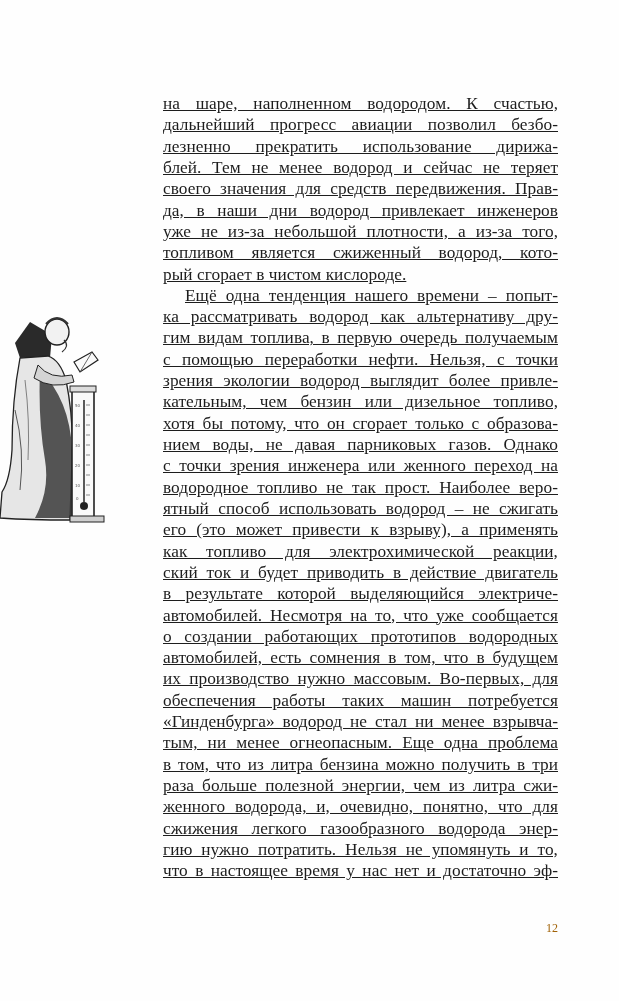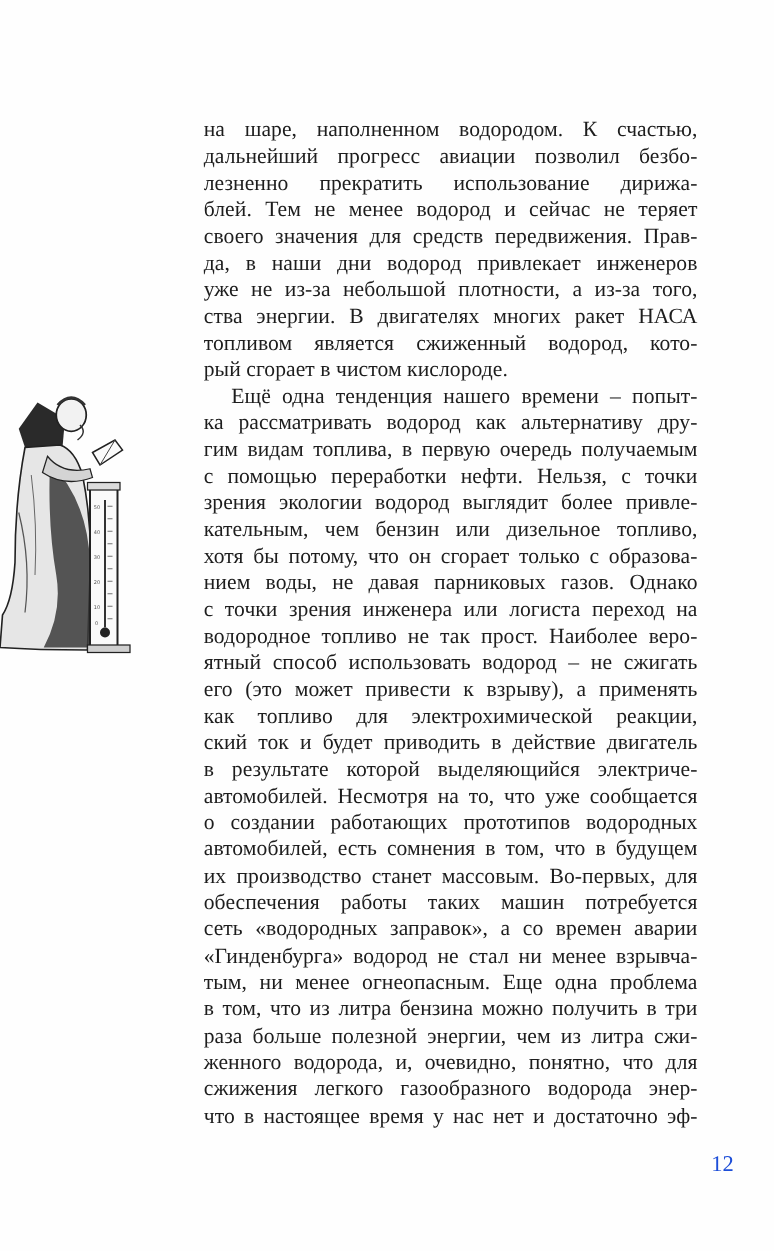--- a/index.html
+++ b/index.html
@@ -7,27 +7,27 @@
     width: 619px; height: 1001px; background: #fefefe; position: relative; overflow: hidden;
     font-family: "Liberation Serif", "DejaVu Serif", serif; color: #1d1d1d;
   }
   .page { position: absolute; left: 0; top: 0; width: 619px; height: 1001px; }
   .text-block {
     position: absolute; left: 163px; top: 93px; width: 395px;
     font-size: 17.3px; line-height: 21.32px; letter-spacing: 0.05px;
   }
   .line {
     display: block; white-space: nowrap; height: 21.32px;
-    text-align: justify; text-align-last: justify;
+    text-align: justify; text-align-last: justify; text-decoration: underline;
   }
   .line.last { text-align-last: left; }
   .line.indent { padding-left: 22px; }
   .page-number {
-    position: absolute; left: 539px; top: 921px; width: 48px; text-align: right;
-    font-size: 18px; color: #1d4ed8;
+    position: absolute; left: 510px; top: 921px; width: 48px; text-align: right;
+    font-size: 12px; color: #a16207;
   }
   .illustration { position: absolute; left: 0; top: 310px; width: 112px; height: 218px; }
 </style>
 </head>
 <body>
 
 <div class="page">
 
   <div class="illustration">
     <svg width="112" height="218" viewBox="0 0 112 218" xmlns="http://www.w3.org/2000/svg">
@@ -81,50 +81,49 @@
 
   <div class="text-block">
     <div>
       <span class="line">на шаре, наполненном водородом. К счастью,</span>
       <span class="line">дальнейший прогресс авиации позволил безбо-</span>
       <span class="line">лезненно прекратить использование дирижа-</span>
       <span class="line">блей. Тем не менее водород и сейчас не теряет</span>
       <span class="line">своего значения для средств передвижения. Прав-</span>
       <span class="line">да, в наши дни водород привлекает инженеров</span>
       <span class="line">уже не из-за небольшой плотности, а из-за того,</span>
-      <span class="line">ства энергии. В двигателях многих ракет НАСА</span>
       <span class="line">топливом является сжиженный водород, кото-</span>
       <span class="line last">рый сгорает в чистом кислороде.</span>
     </div>
     <div>
       <span class="line indent">Ещё одна тенденция нашего времени – попыт-</span>
       <span class="line">ка рассматривать водород как альтернативу дру-</span>
       <span class="line">гим видам топлива, в первую очередь получаемым</span>
       <span class="line">с помощью переработки нефти. Нельзя, с точки</span>
       <span class="line">зрения экологии водород выглядит более привле-</span>
       <span class="line">кательным, чем бензин или дизельное топливо,</span>
       <span class="line">хотя бы потому, что он сгорает только с образова-</span>
       <span class="line">нием воды, не давая парниковых газов. Однако</span>
-      <span class="line">с точки зрения инженера или логиста переход на</span>
+      <span class="line">с точки зрения инженера или женного переход на</span>
       <span class="line">водородное топливо не так прост. Наиболее веро-</span>
       <span class="line">ятный способ использовать водород – не сжигать</span>
       <span class="line">его (это может привести к взрыву), а применять</span>
       <span class="line">как топливо для электрохимической реакции,</span>
       <span class="line">ский ток и будет приводить в действие двигатель</span>
       <span class="line">в результате которой выделяющийся электриче-</span>
       <span class="line">автомобилей. Несмотря на то, что уже сообщается</span>
       <span class="line">о создании работающих прототипов водородных</span>
       <span class="line">автомобилей, есть сомнения в том, что в будущем</span>
-      <span class="line">их производство станет массовым. Во-первых, для</span>
+      <span class="line">их производство нужно массовым. Во-первых, для</span>
       <span class="line">обеспечения работы таких машин потребуется</span>
-      <span class="line">сеть «водородных заправок», а со времен аварии</span>
       <span class="line">«Гинденбурга» водород не стал ни менее взрывча-</span>
       <span class="line">тым, ни менее огнеопасным. Еще одна проблема</span>
       <span class="line">в том, что из литра бензина можно получить в три</span>
       <span class="line">раза больше полезной энергии, чем из литра сжи-</span>
       <span class="line">женного водорода, и, очевидно, понятно, что для</span>
       <span class="line">сжижения легкого газообразного водорода энер-</span>
+      <span class="line">гию нужно потратить. Нельзя не упомянуть и то,</span>
       <span class="line">что в настоящее время у нас нет и достаточно эф-</span>
     </div>
   </div>
 
   <div class="page-number">12</div>
 </div>
 
 </body></html>

